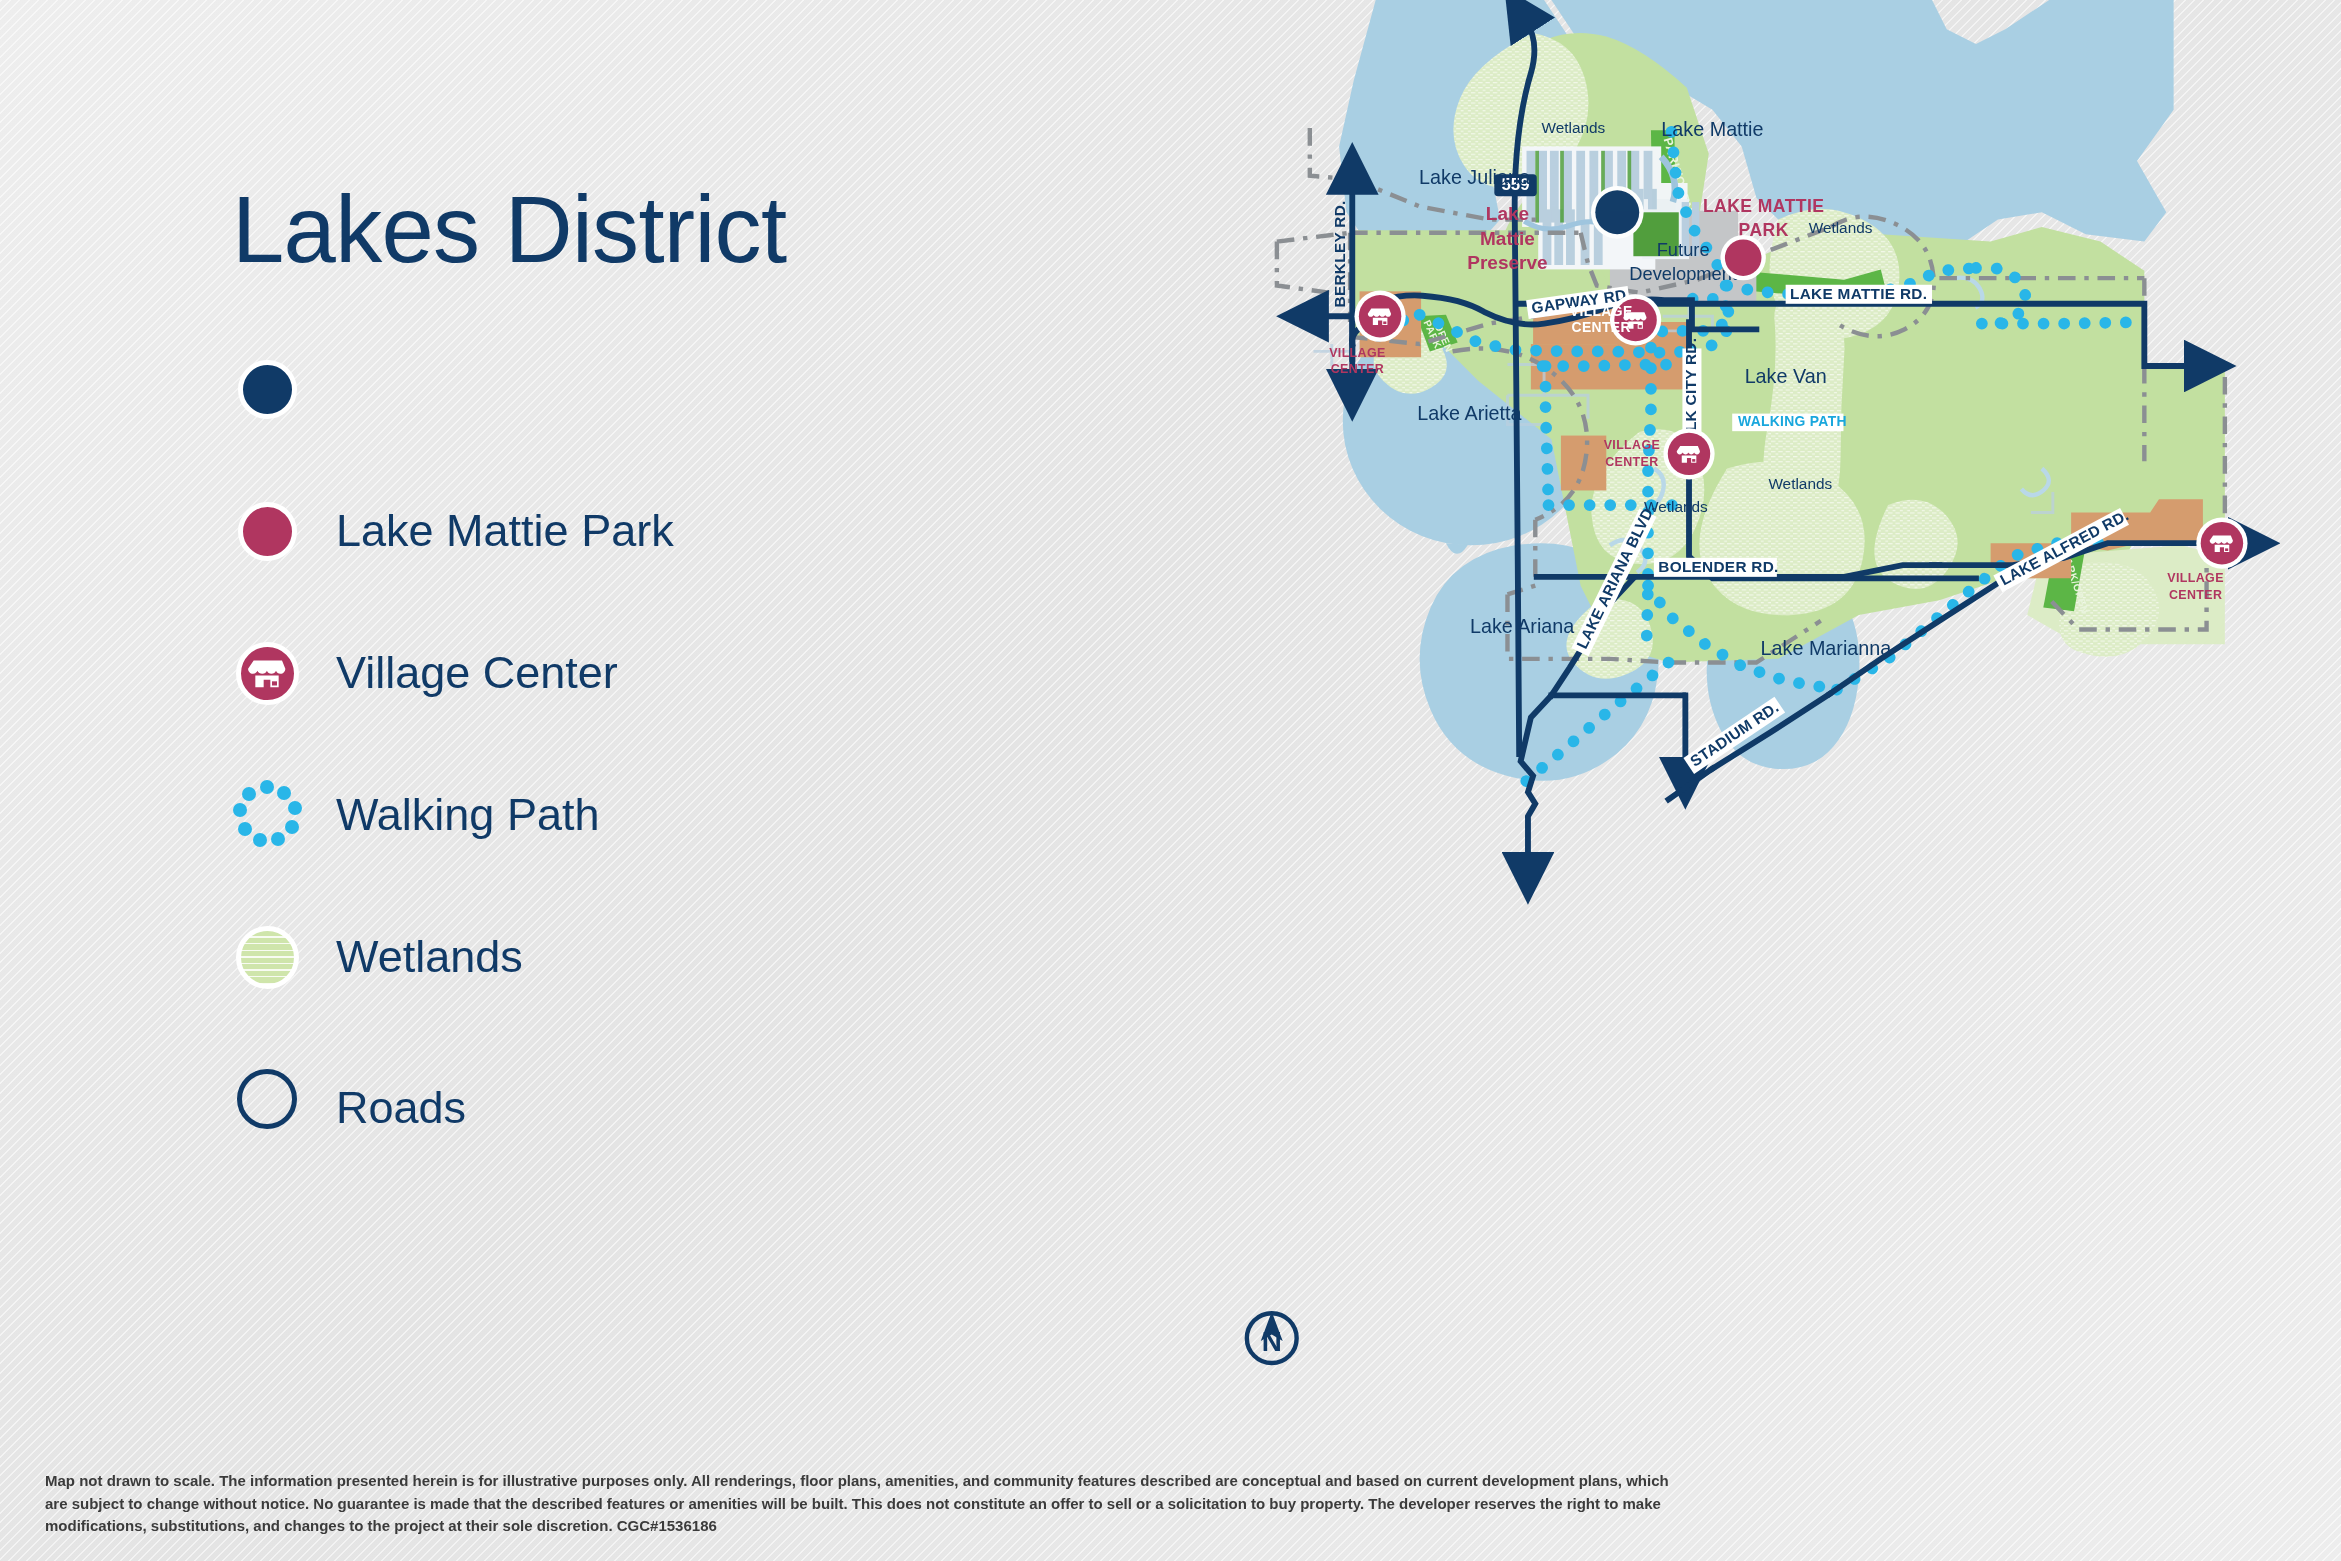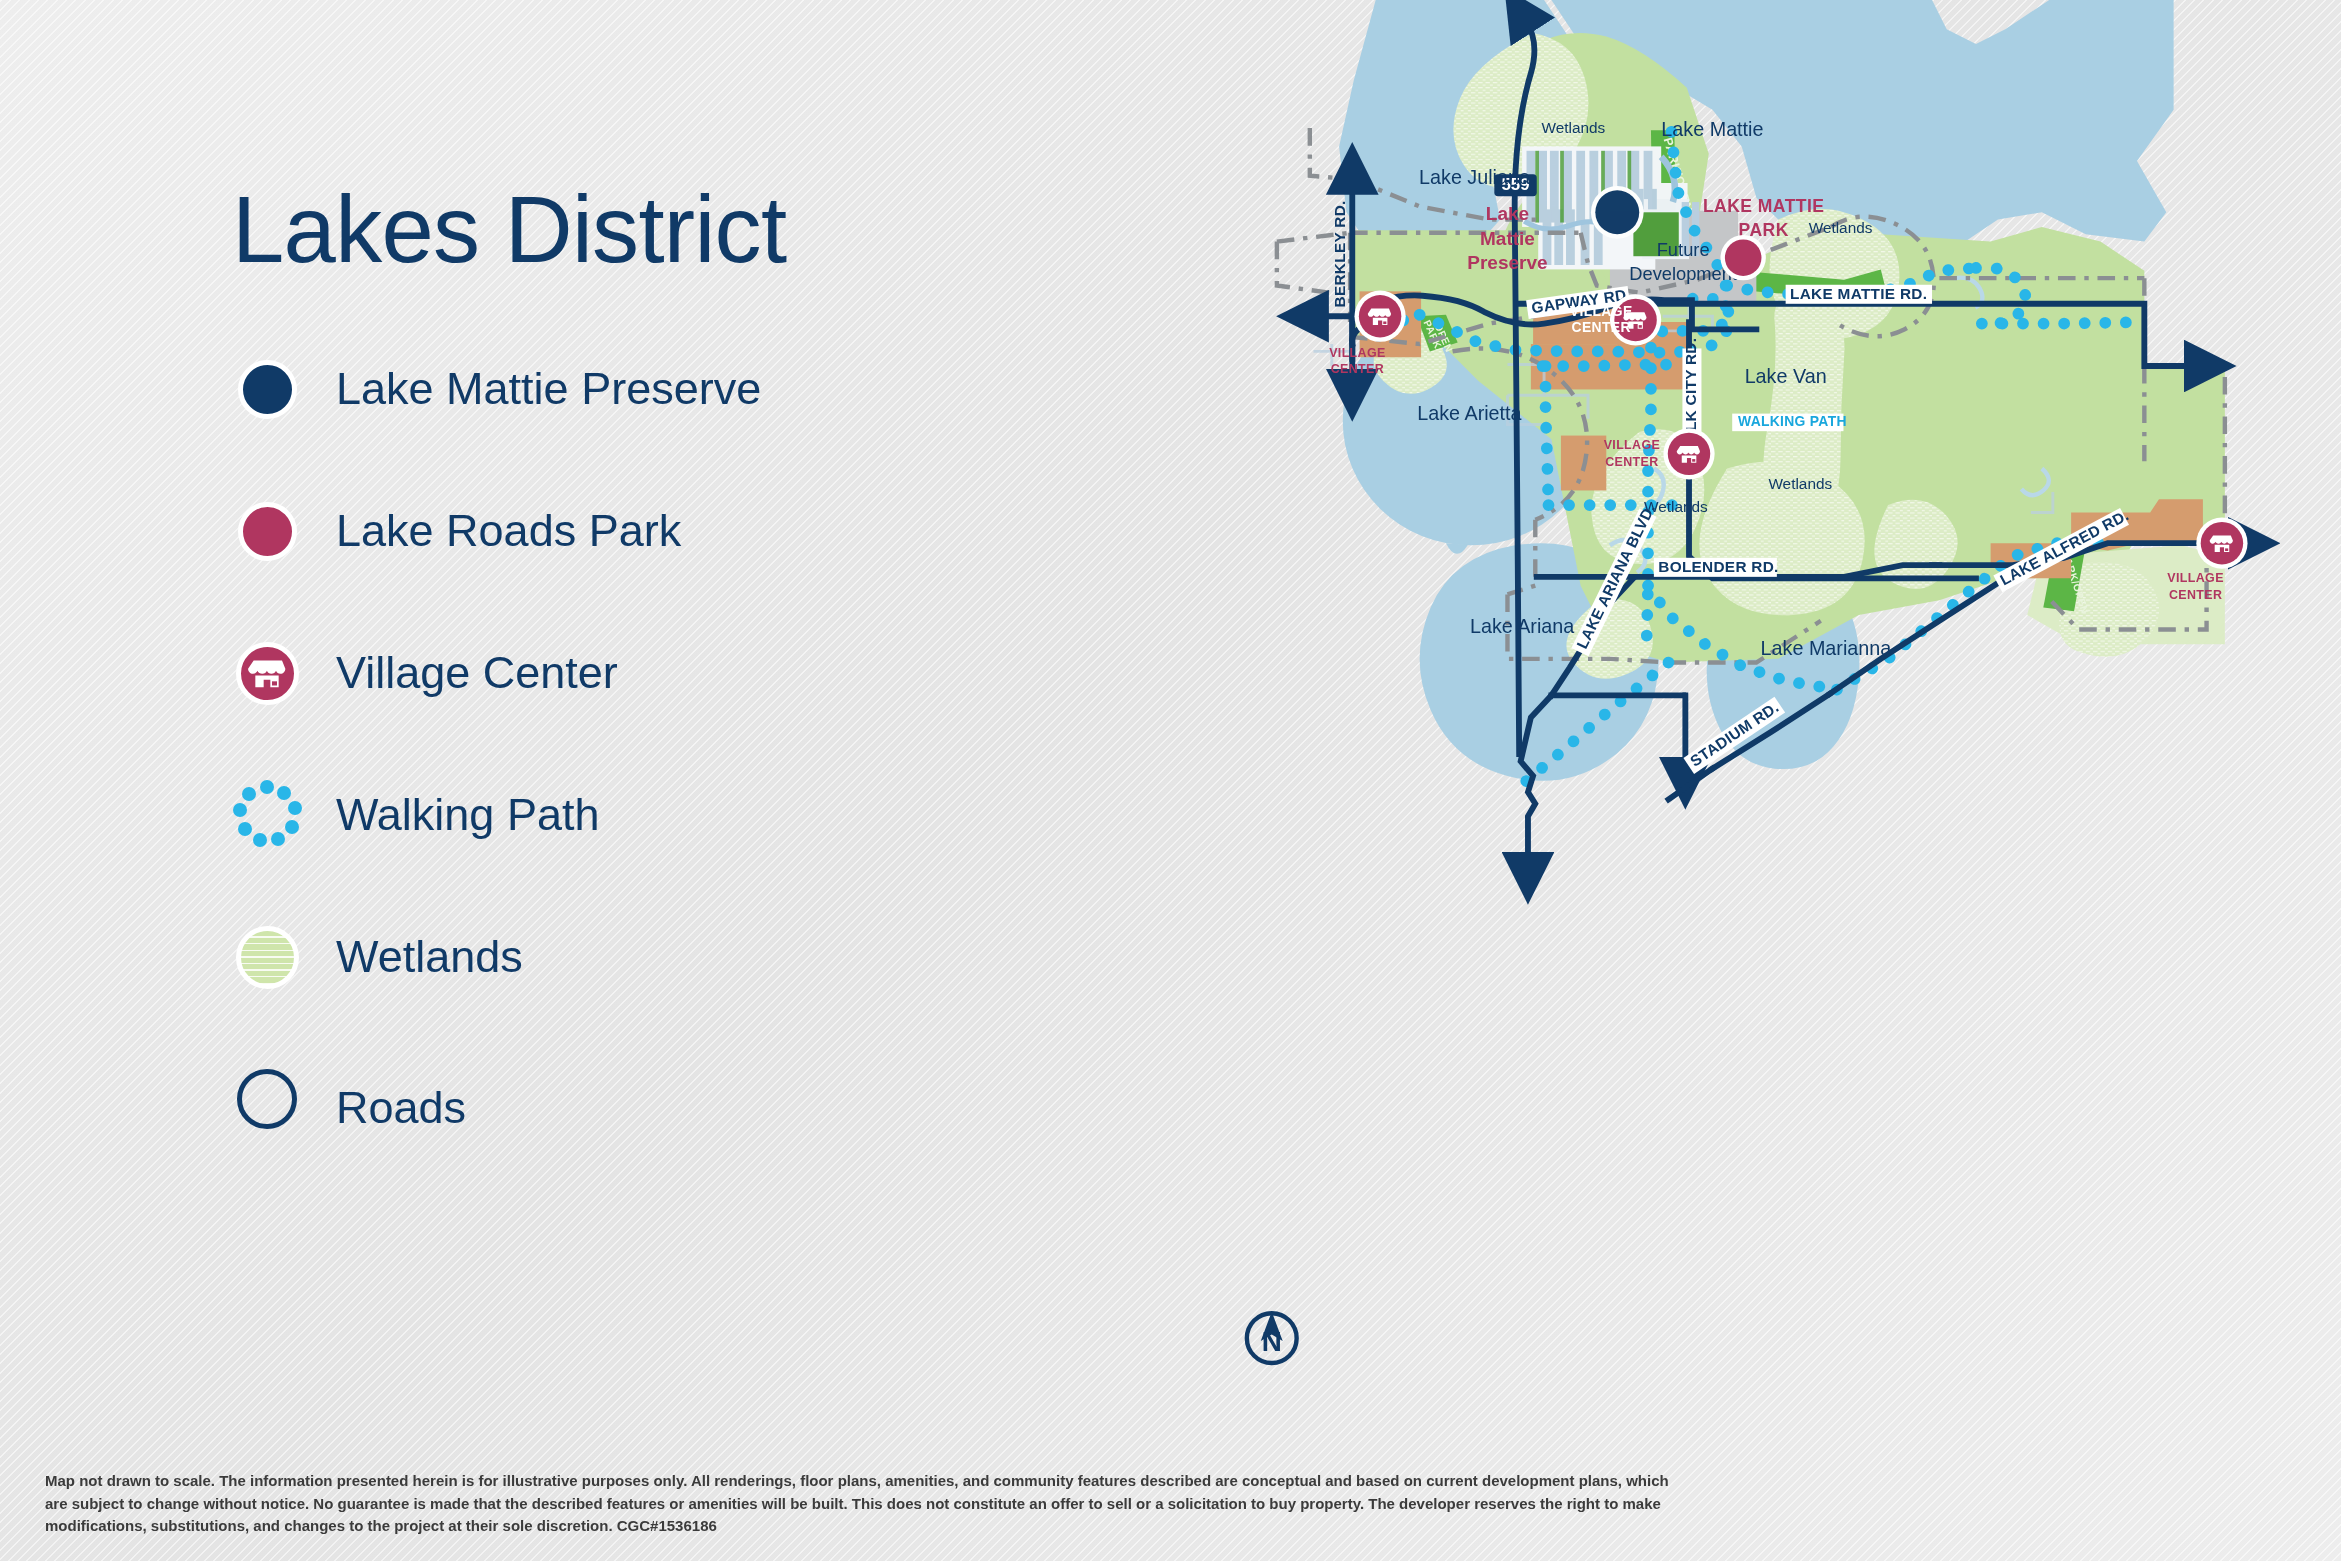--- a/index.html
+++ b/index.html
@@ -113,28 +113,27 @@
 
   <div id="legend">
     <div id="title">Lakes District</div>
 
     <div class="legend-list">
 
       <div class="legend-row">
         <div class="legend-key">
           <div class="dot-navy"></div>
         </div>
-        <div class="legend-label">Lake Mattie Preserve</div>
       </div>
 
       <div class="legend-row">
         <div class="legend-key">
           <div class="dot-plum"></div>
         </div>
-        <div class="legend-label">Lake Roads Park</div>
+        <div class="legend-label">Lake Mattie Park</div>
       </div>
 
       <div class="legend-row">
         <div class="legend-key">
           <div class="vc-key">
             <svg width="40" height="40" viewBox="0 0 48 48" aria-hidden="true">
               <path d="M7 9h34l4 10c0 3.5-2.6 6-5.8 6-2.6 0-4.6-1.5-5.4-3.6-.9 2.1-2.9 3.6-5.5 3.6s-4.6-1.5-5.4-3.6c-.9 2.1-2.9 3.6-5.5 3.6S12.4 23.5 11.5 21.4C10.7 23.5 8.7 25 6.1 25 2.9 25 .3 22.5.3 19z" fill="#fff" transform="translate(1,0)"></path>
               <path d="M10 27h28v14H28v-9h-8v9H10z" fill="#fff"></path>
               <rect x="30" y="34" width="6" height="5" fill="#b03660"></rect>
             </svg>

